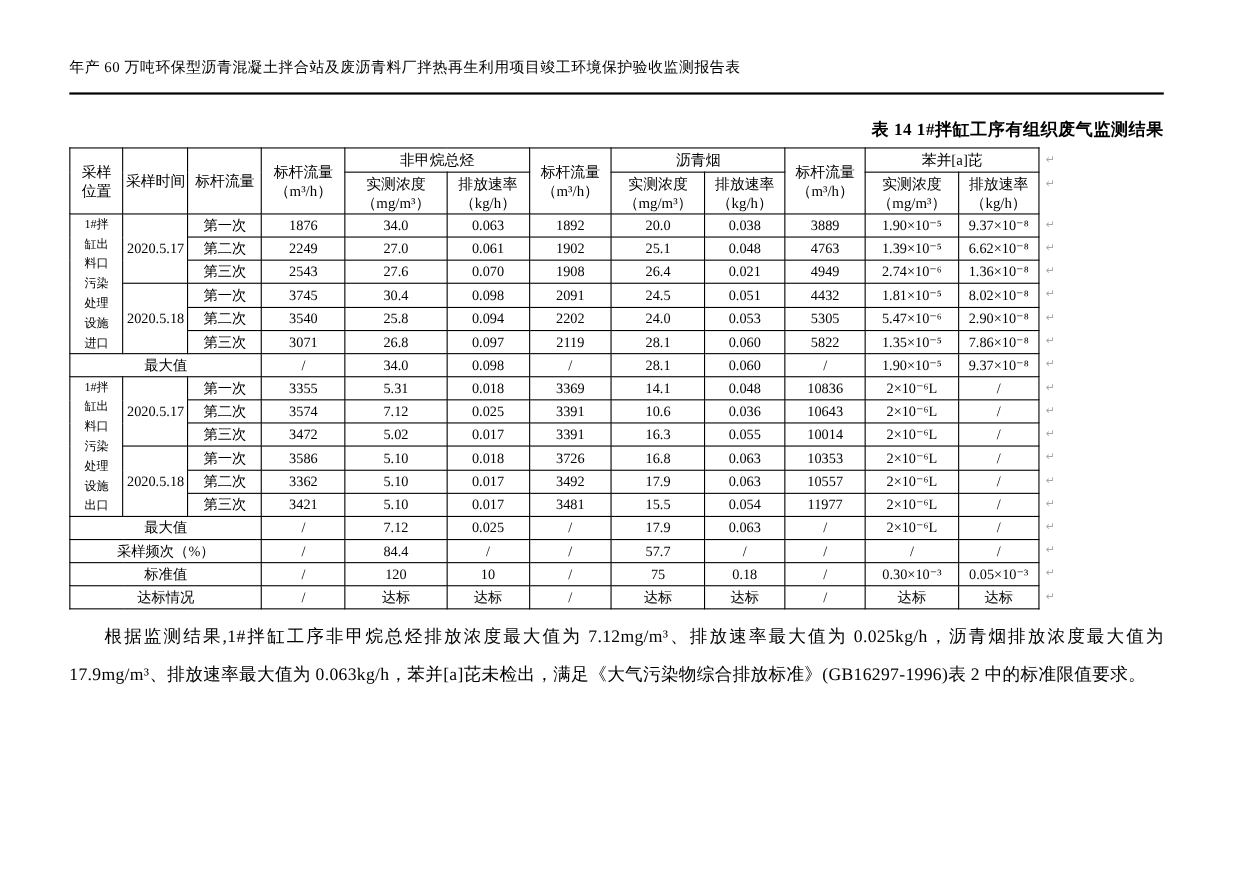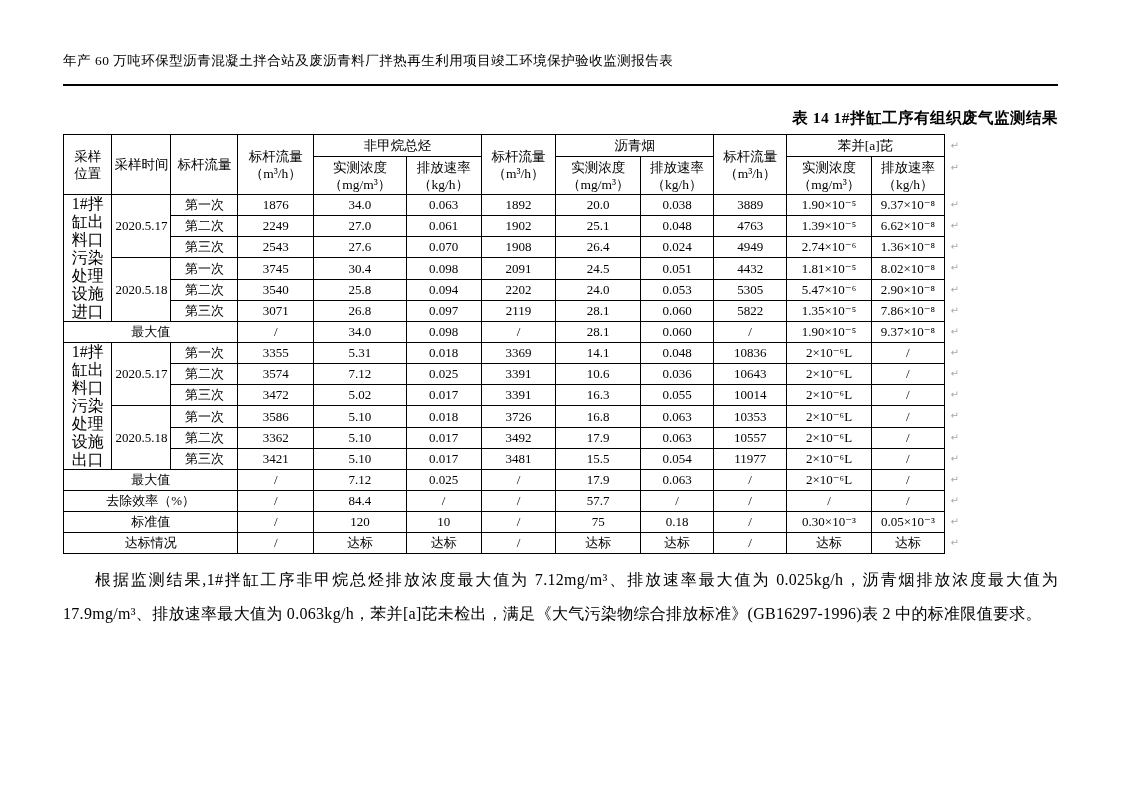--- a/index.html
+++ b/index.html
@@ -44,21 +44,21 @@
     position:relative;
     padding:0 1px;
     font-weight:normal;
     overflow:visible;
   }
   table.monitor thead tr.h1 { height:22px; }
   table.monitor thead tr.h2 { height:38px; }
   table.monitor thead th { font-size:13.5px; line-height:17px; }
   table.monitor tbody tr { height:21px; }
   table.monitor tbody td { font-size:13px; line-height:16px; }
-  table.monitor td.pos { font-size:16px; line-height:18px;margin-top:11px; }
+  table.monitor td.pos { font-size:11px; line-height:18px;margin-top:11px; }
   .pmark {
     position:absolute;
     right:-15px; top:2px;
     font-size:10px;
     color:#a8a8a8;
     font-family:"DejaVu Sans",sans-serif;
     pointer-events:none;
   }
   .body-paragraph {
     margin-top:9px;
@@ -166,21 +166,21 @@
             <td>1.39×10⁻⁵</td>
             <td>6.62×10⁻⁸<span class="pmark">↵</span></td>
           </tr>
           <tr>
             <td>第三次</td>
             <td>2543</td>
             <td>27.6</td>
             <td>0.070</td>
             <td>1908</td>
             <td>26.4</td>
-            <td>0.024</td>
+            <td>0.021</td>
             <td>4949</td>
             <td>2.74×10⁻⁶</td>
             <td>1.36×10⁻⁸<span class="pmark">↵</span></td>
           </tr>
           <tr>
             <td rowspan="3">2020.5.18</td>
             <td>第一次</td>
             <td>3745</td>
             <td>30.4</td>
             <td>0.098</td>
@@ -314,21 +314,21 @@
             <td>7.12</td>
             <td>0.025</td>
             <td>/</td>
             <td>17.9</td>
             <td>0.063</td>
             <td>/</td>
             <td>2×10⁻⁶L</td>
             <td>/<span class="pmark">↵</span></td>
           </tr>
           <tr>
-            <td colspan="3">去除效率（%）</td>
+            <td colspan="3">采样频次（%）</td>
             <td>/</td>
             <td>84.4</td>
             <td>/</td>
             <td>/</td>
             <td>57.7</td>
             <td>/</td>
             <td>/</td>
             <td>/</td>
             <td>/<span class="pmark">↵</span></td>
           </tr>

